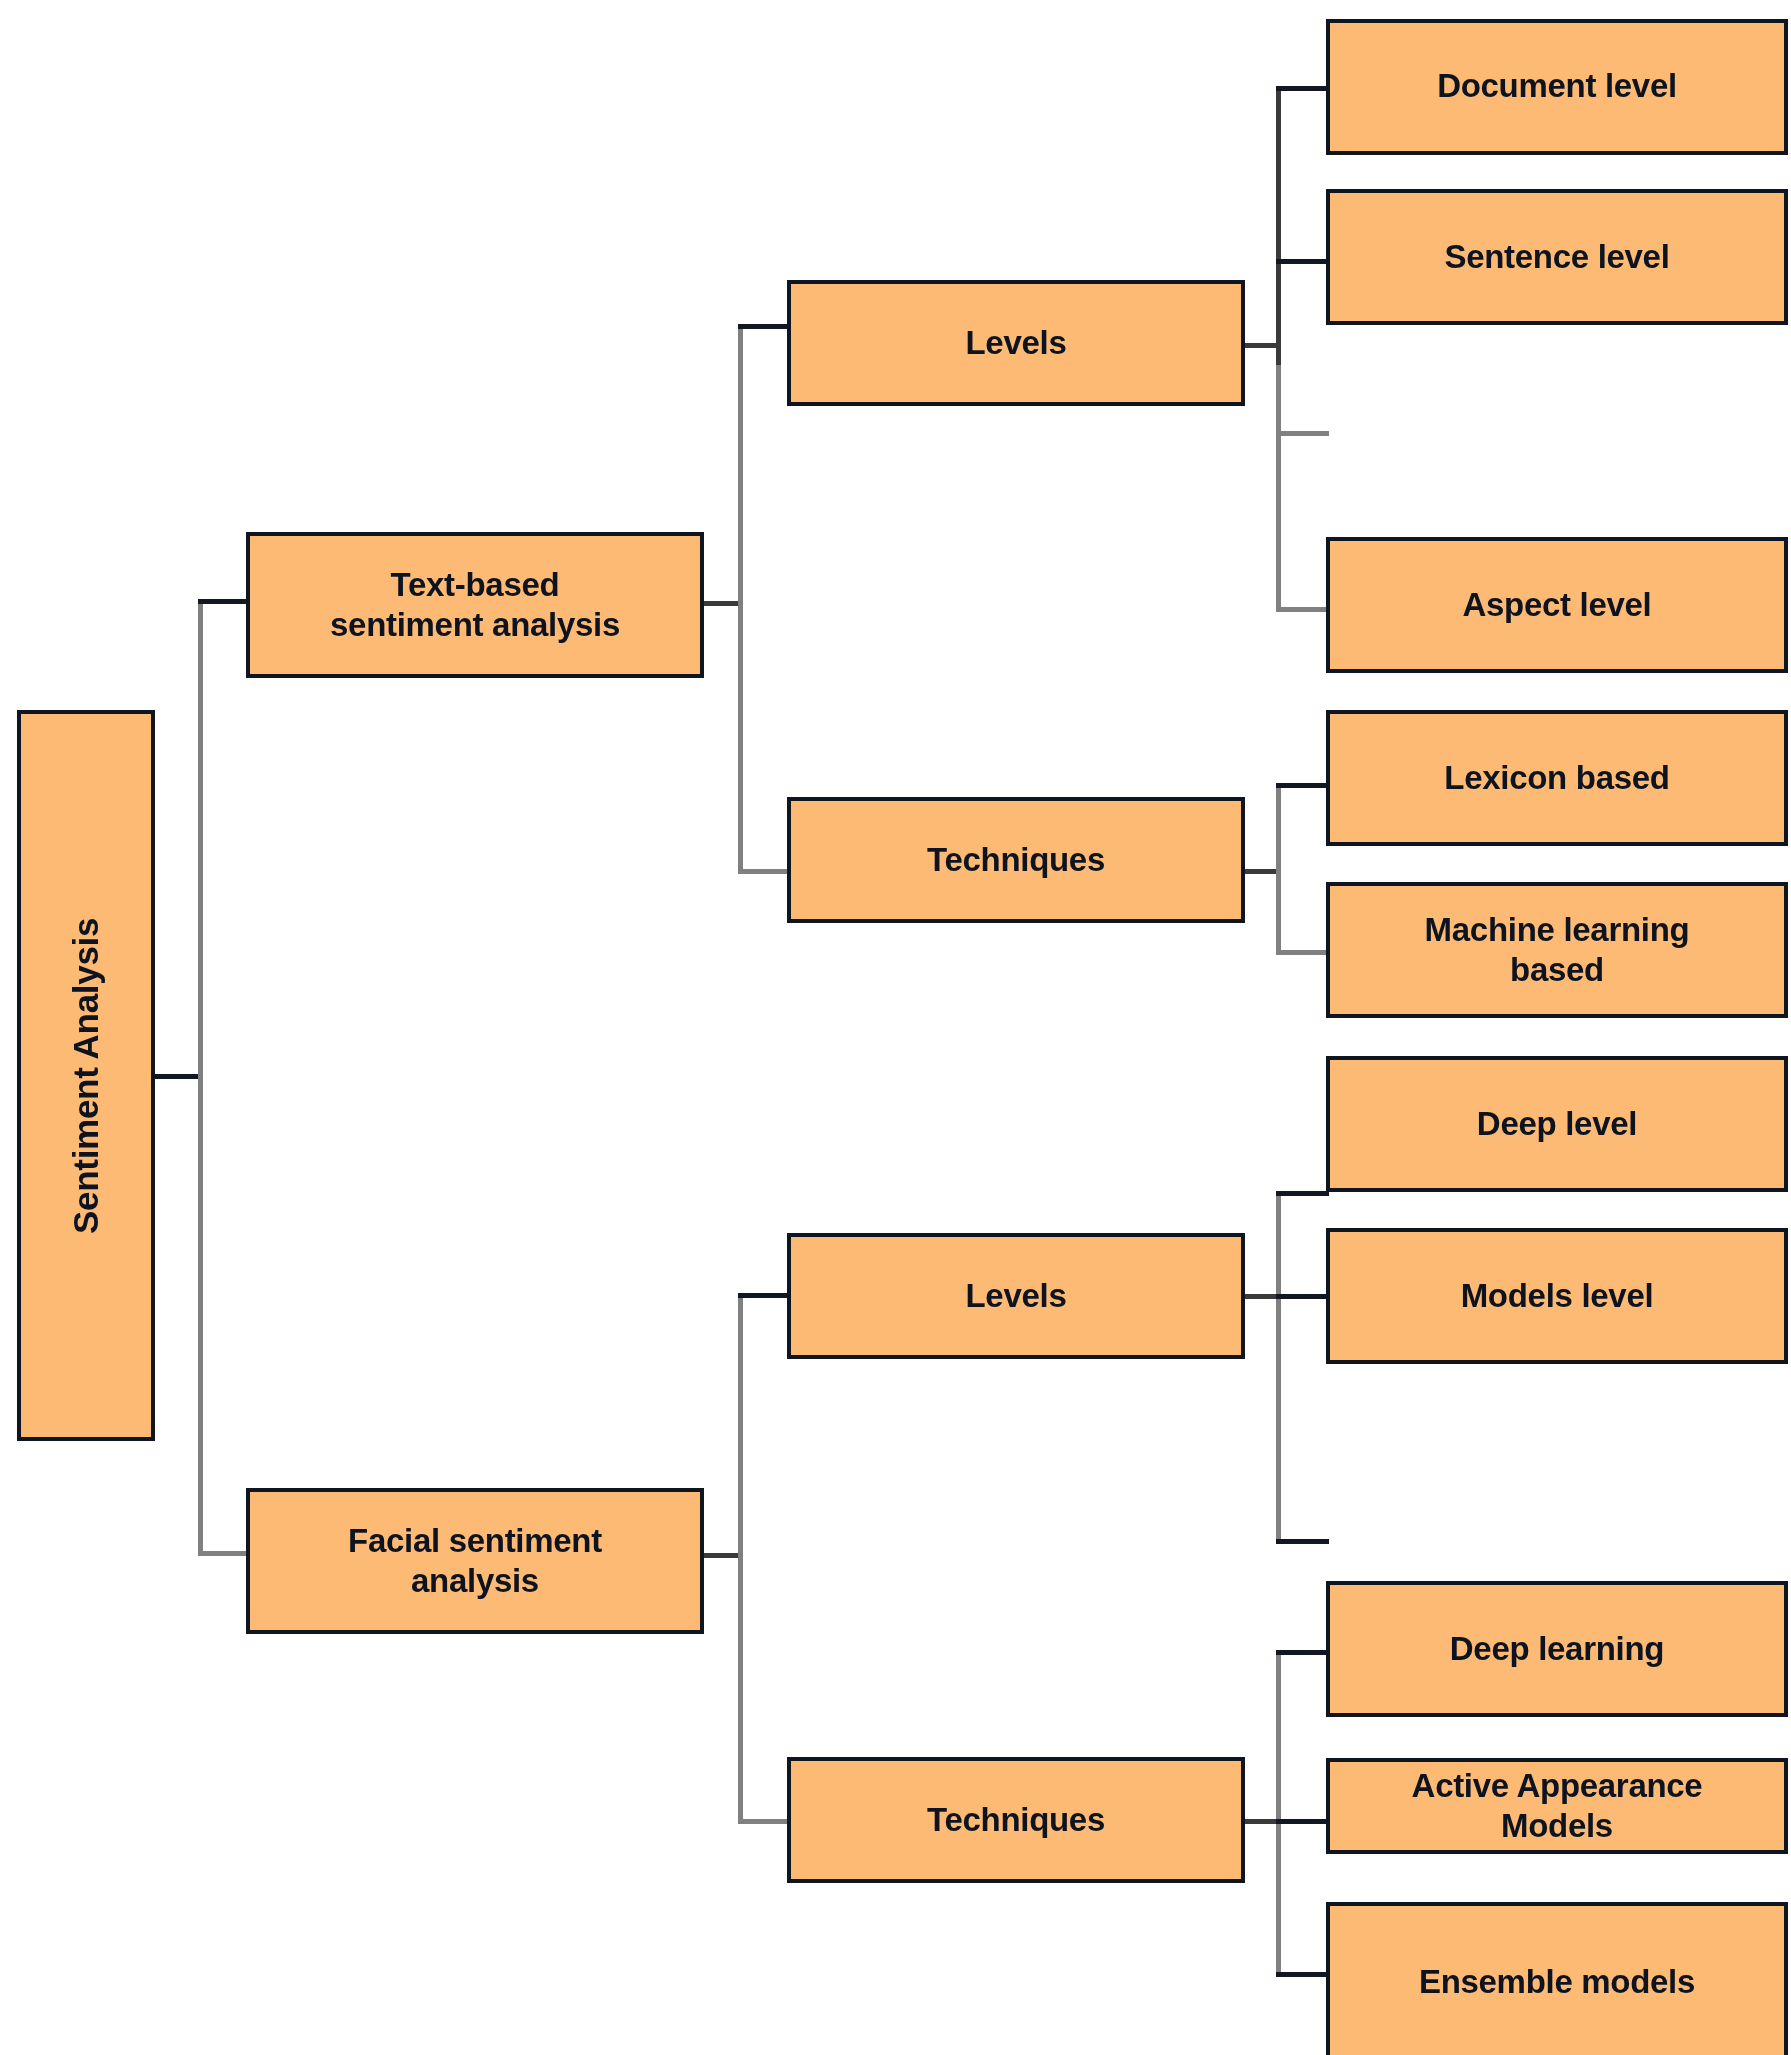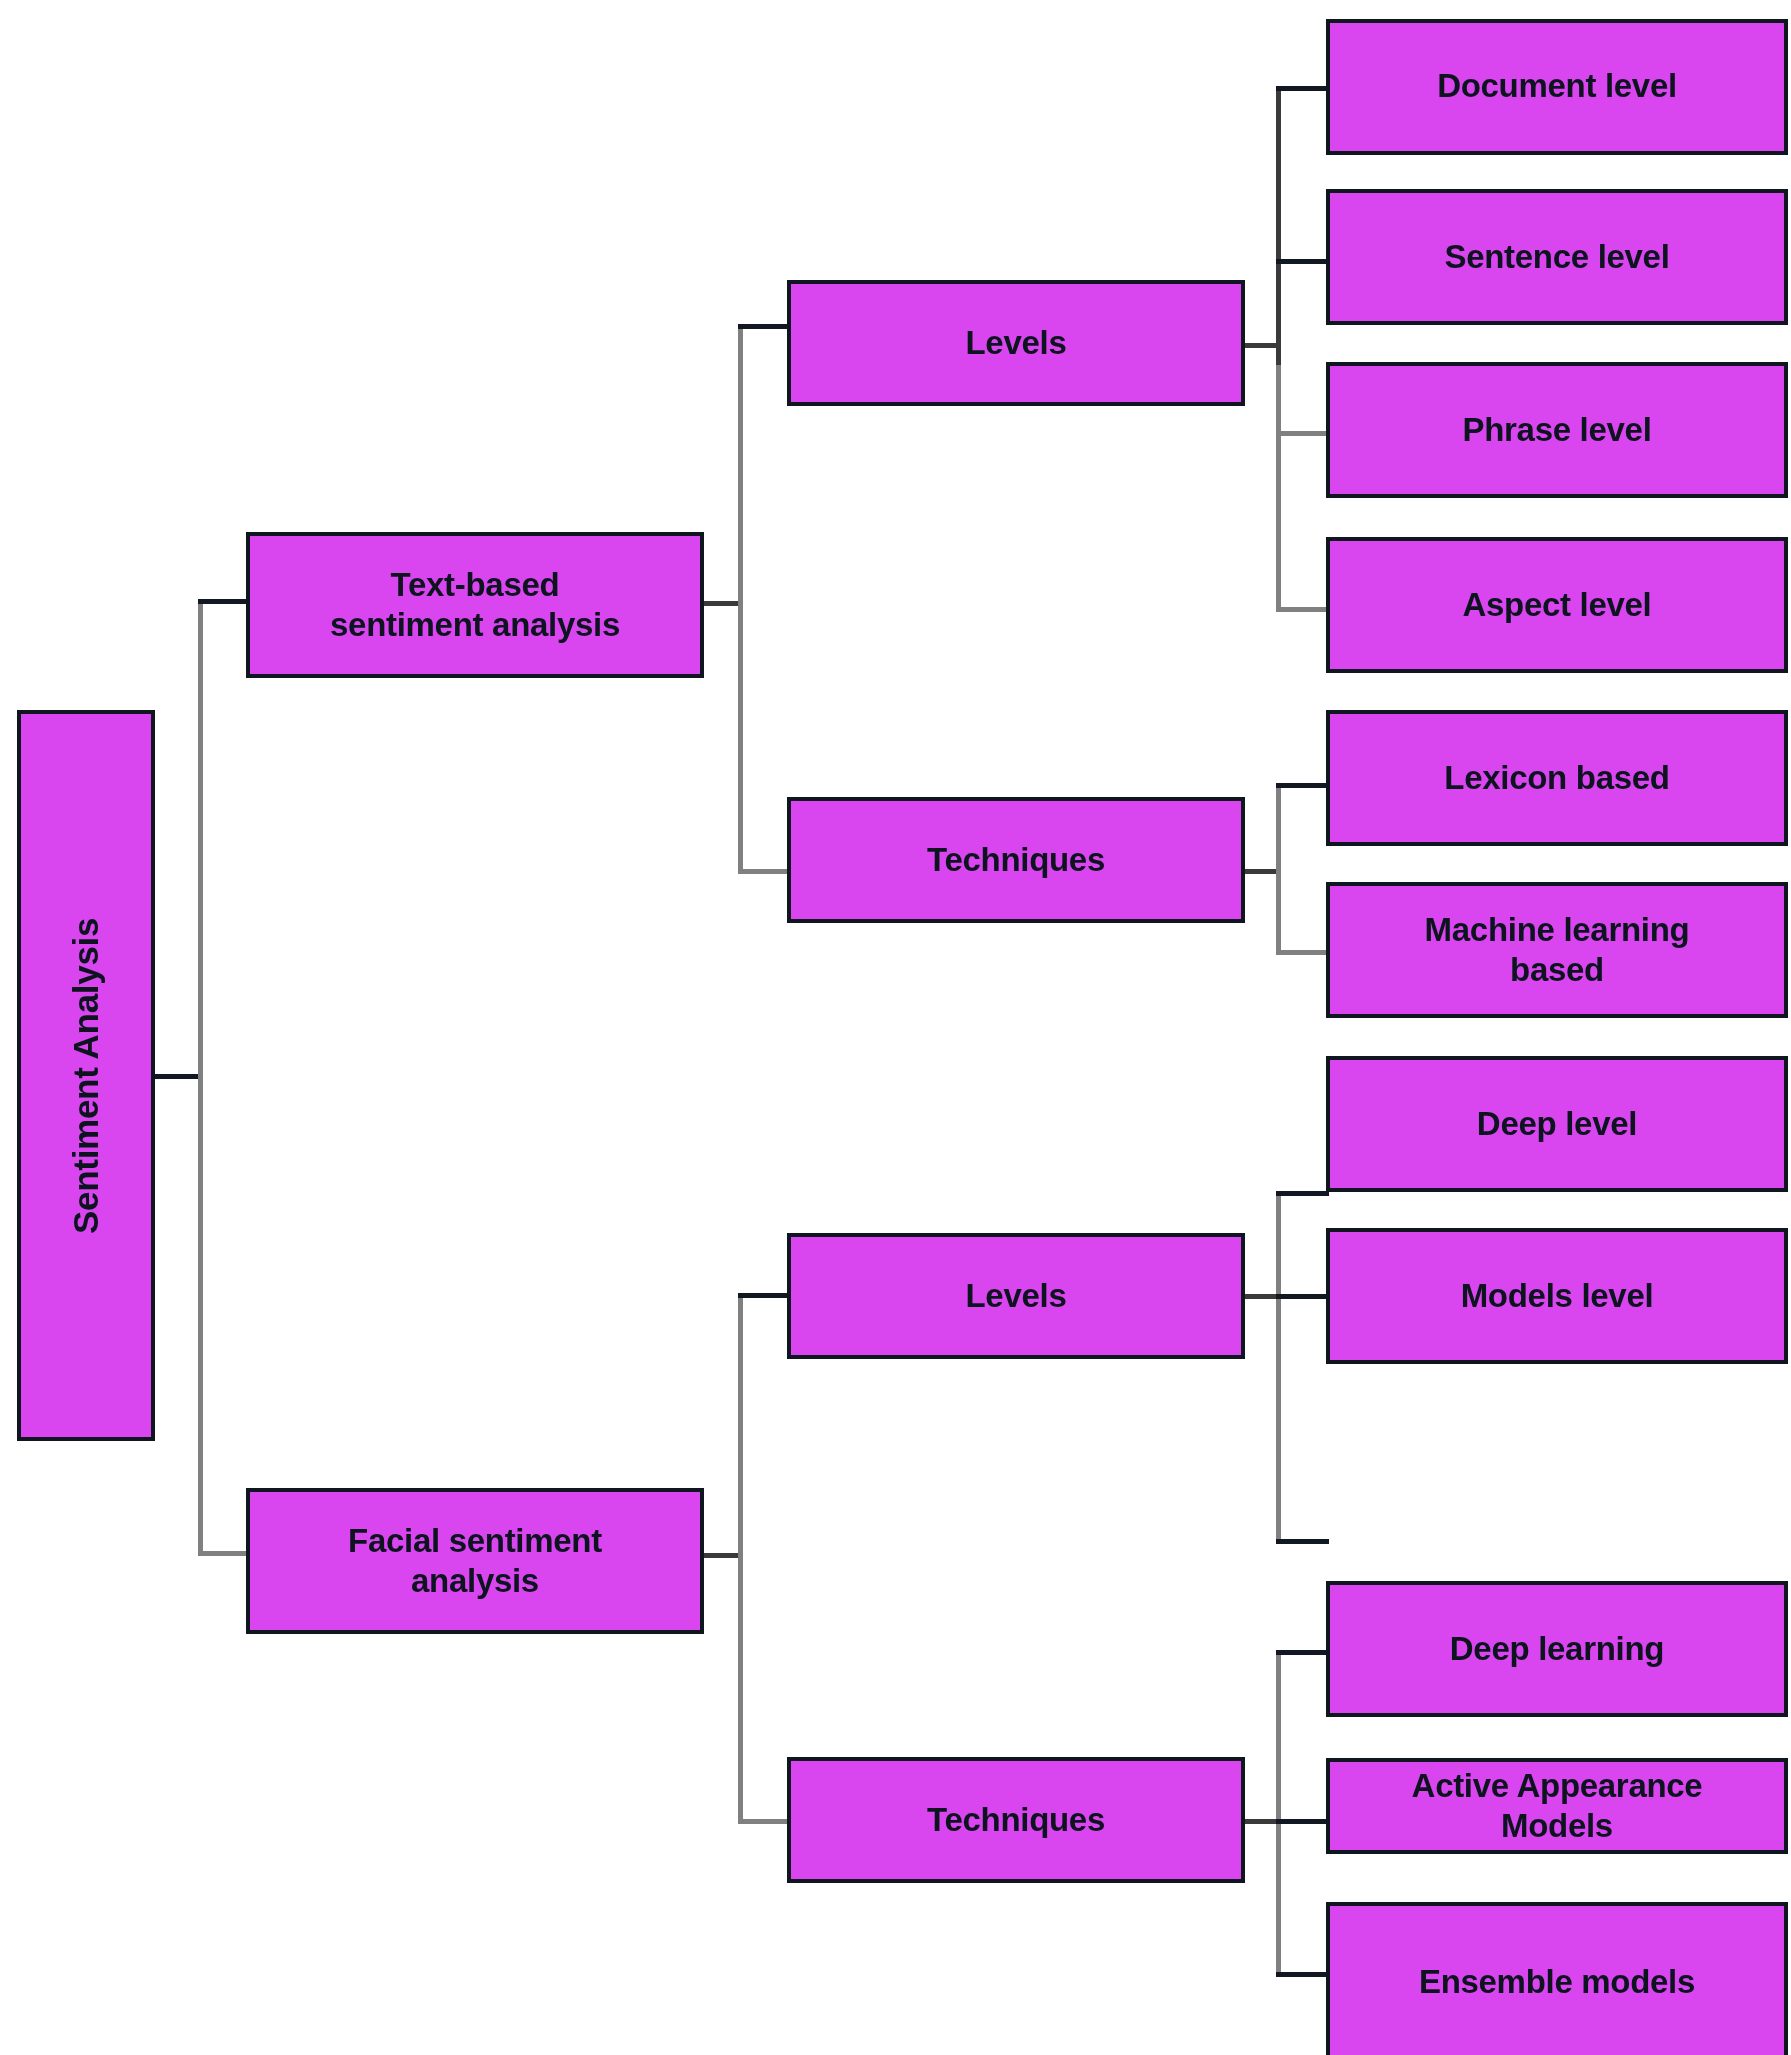--- a/index.html
+++ b/index.html
@@ -13,21 +13,21 @@
   #diagram {
     position: relative;
     width: 1791px;
     height: 2056px;
     background: #ffffff;
     overflow: hidden;
   }
   .node {
     position: absolute;
     box-sizing: border-box;
-    background: #d946ef;
+    background: #fdba74;
     border: 4px solid #10161f;
     display: flex;
     align-items: center;
     justify-content: center;
     text-align: center;
     color: #0d1420;
     font-weight: bold;
     line-height: 1.22;
     letter-spacing: -0.3px;
     z-index: 3;
@@ -127,23 +127,20 @@
   </div>
 
   <div class="node fs-50" style="left:1326px; top:18.6px; width:462px; height:136px;">
     <span class="lbl">Document level</span>
   </div>
 
   <div class="node fs-50" style="left:1326px; top:189px; width:462px; height:136px;">
     <span class="lbl">Sentence level</span>
   </div>
 
-  <div class="node fs-50" style="left:1326px; top:362px; width:462px; height:136px;">
-    <span class="lbl">Phrase level</span>
-  </div>
 
   <div class="node fs-50" style="left:1326px; top:537px; width:462px; height:136px;">
     <span class="lbl">Aspect level</span>
   </div>
 
   <div class="node fs-50" style="left:1326px; top:710px; width:462px; height:136px;">
     <span class="lbl">Lexicon based</span>
   </div>
 
   <div class="node fs-50" style="left:1326px; top:882px; width:462px; height:136px;">

